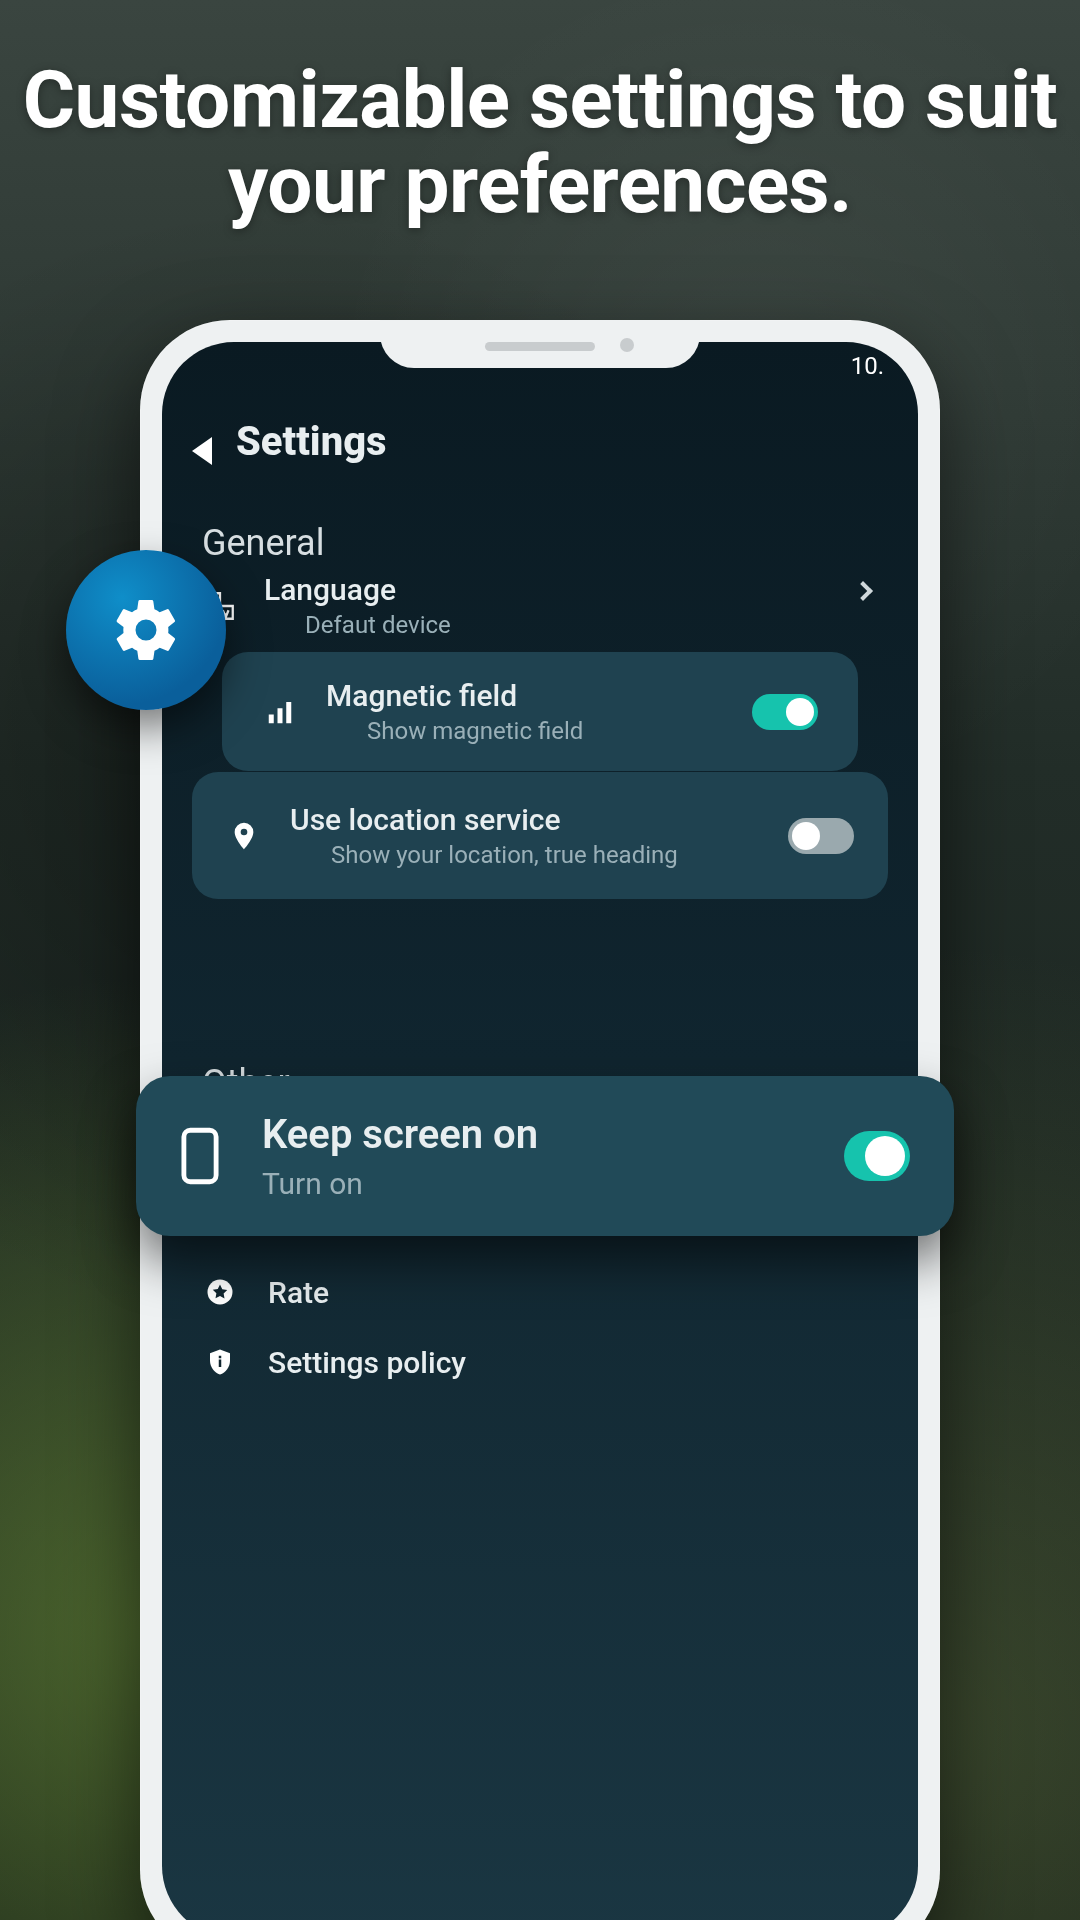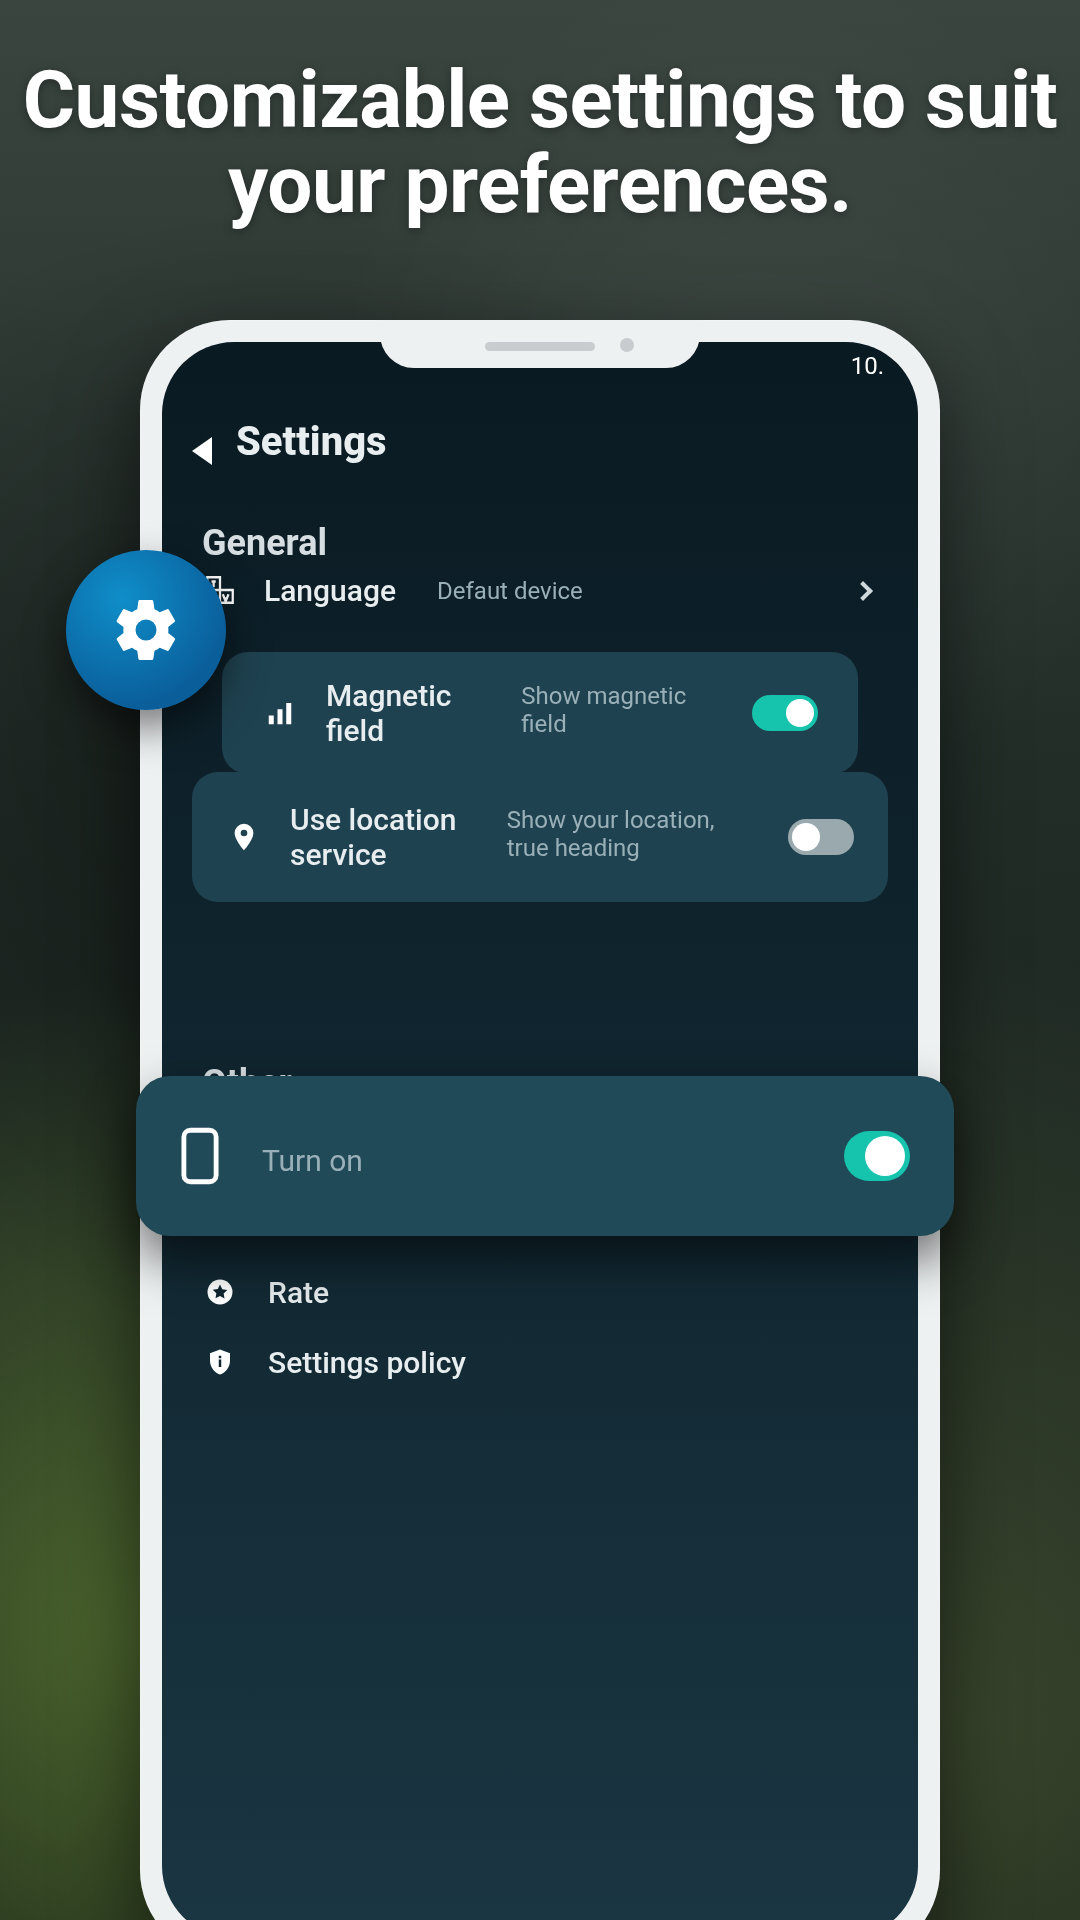--- a/index.html
+++ b/index.html
@@ -38,28 +38,28 @@
       width:320px;height:48px;background:#eef1f2;border-radius:0 0 34px 34px;z-index:3;}
     .notch::before{content:"";position:absolute;left:50%;top:22px;transform:translateX(-50%);
       width:110px;height:9px;background:#c8ccce;border-radius:5px;}
     .notch::after{content:"";position:absolute;left:calc(50% + 80px);top:18px;
       width:14px;height:14px;background:#c8ccce;border-radius:50%;}
     .status-time{position:absolute;top:10px;right:34px;font-size:24px;color:#fff;z-index:2;}
     
     .app-bar{position:absolute;top:76px;left:30px;display:flex;align-items:flex-end;gap:24px;}
     .back-tri{width:0;height:0;border-right:20px solid #fff;border-top:14px solid transparent;border-bottom:14px solid transparent;}
     .title{font-size:40px;font-weight:800;}
-    .section-h{font-size:36px;font-weight:700;color:#d7dee1;}
+    .section-h{font-size:36px;font-weight:400;color:#d7dee1;}
     .sec-general{position:absolute;top:180px;left:40px;}
     .sec-other{position:absolute;top:720px;left:40px;}
     
     .row-plain{position:absolute;left:40px;right:40px;display:flex;align-items:center;gap:26px;}
     .lang-row{top:230px;}
     .ico{width:36px;height:36px;display:flex;align-items:center;justify-content:center;color:#fff;flex:0 0 36px;}
-    .txtcol{display:flex;flex-direction:row;}
+    .txtcol{display:flex;flex-direction:column;}
     .t1{font-size:30px;font-weight:500;}
     .t2{font-size:24px;color:#9ab0b8;margin-top:4px;margin-left:41px;}
     .chev{position:absolute;right:48px;top:242px;width:14px;height:14px;border-top:4px solid #cfd8db;border-right:4px solid #cfd8db;transform:rotate(45deg);}
     
     .card{position:absolute;left:60px;right:60px;background:#1f4250;border-radius:26px;padding:26px 40px;display:flex;align-items:center;gap:28px;}
     .card.big{left:30px;right:30px;padding:30px 34px;}
     .card .spacer{flex:1;}
     
     .toggle{width:66px;height:36px;border-radius:999px;position:relative;flex:0 0 66px;}
     .toggle .knob{position:absolute;top:4px;width:28px;height:28px;border-radius:50%;background:#fff;}
@@ -215,20 +215,21 @@
     </div>
   </div>
 
   <div class="float-card">
     <span class="ico" style="width:44px;height:60px;">
       <svg viewBox="0 0 24 36" width="40" height="58">
           <rect x="2" y="2" width="20" height="32" rx="4" fill="none" stroke="#fff" stroke-width="3"></rect>
         </svg>
     </span>
     <div class="txtcol">
+      <span class="t1f">Keep screen on</span>
       <span class="t2f">Turn on</span>
     </div>
     <div style="flex:1"></div>
     <div class="toggle xl on">
         <div class="knob"></div>
       </div>
   </div>
 </div>
 
 </body></html>

